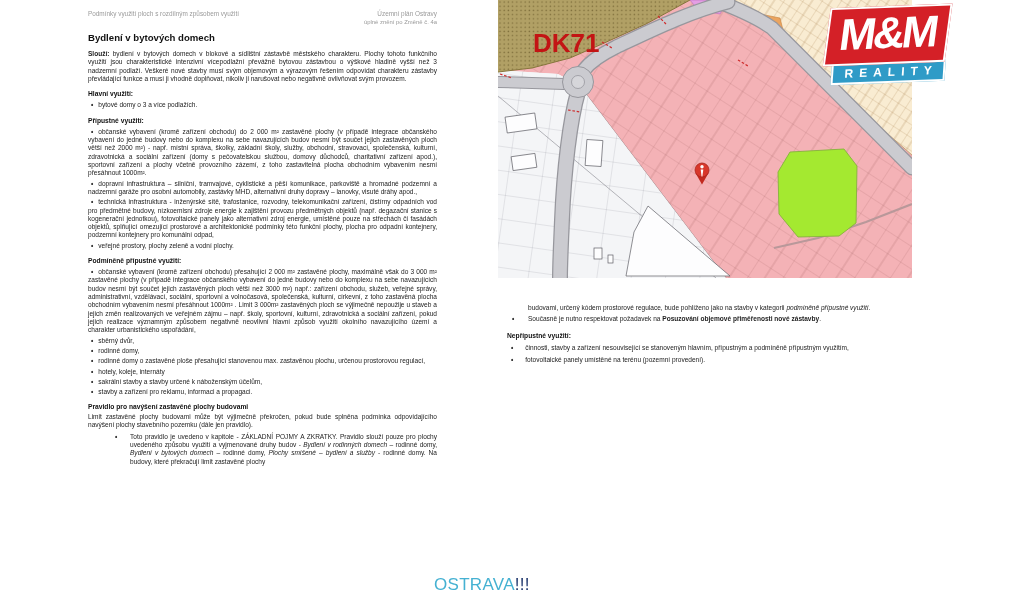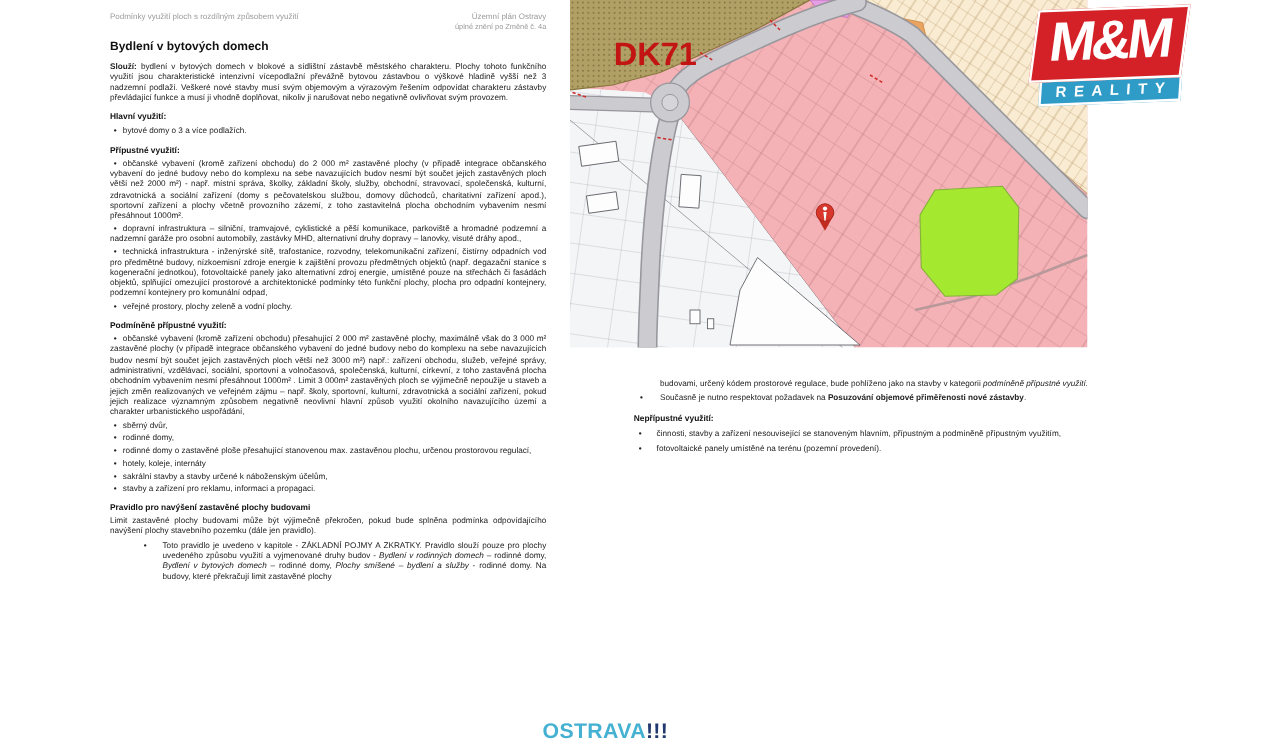--- a/index.html
+++ b/index.html
@@ -24,32 +24,32 @@
   .indent-bullet::before{content:"\2022";font-weight:bold;position:absolute;left:27px;}
   .hang-bullet{position:relative;padding-left:21px;margin:0 0 2px 0;}
   .hang-bullet::before{content:"\2022";font-weight:bold;position:absolute;left:5px;}
   .b{font-weight:bold;} .i{font-style:italic;}
   
   .rcol{position:absolute;left:507px;top:303px;width:384px;font-size:6.55px;
        line-height:1.5;text-align:justify;}
   .rcol h2{font-size:6.7px;margin:7px 0 2px 0;color:#111;text-align:left;}
   .rcol .cont{margin-left:21px;margin-bottom:1px;}
   
-  .map-wrap{position:absolute;left:456px;top:0;width:414px;height:278px;}
+  .map-wrap{position:absolute;left:498px;top:0;width:414px;height:278px;}
   .map-wrap svg{display:block;width:414px;height:278px;}
   
   .mm-logo{position:absolute;left:826px;top:6px;transform:rotate(-2.2deg) skewX(-6deg);}
   .mm-top{width:118px;height:54px;background:#d42027;border:2px solid #fff;
        color:#fff;font-weight:bold;font-size:44px;line-height:50px;text-align:center;
        letter-spacing:-3px;transform:skewX(-4deg);}
   .mm-bottom{width:104px;height:17px;background:#2f9bc7;border:2px solid #fff;
        margin:-2px 0 0 7px;color:#fff;font-weight:bold;font-size:12px;line-height:17px;
        text-align:center;letter-spacing:6px;padding-left:6px;}
   
-  .footer-logo{position:absolute;left:434px;top:575px;font-size:17px;font-weight:bold;
+  .footer-logo{position:absolute;left:434px;top:575px;font-size:17px;font-weight:normal;
        letter-spacing:.3px;}
   .footer-logo .city{color:#45b1d2;} .footer-logo .bang{color:#22396f;}
 </style>
 </head>
 <body>
 
 <div class="page-header">
   <span>Podmínky využití ploch s rozdílným způsobem využití</span>
   <span class="hright">
     <span>Územní plán Ostravy</span><br>

